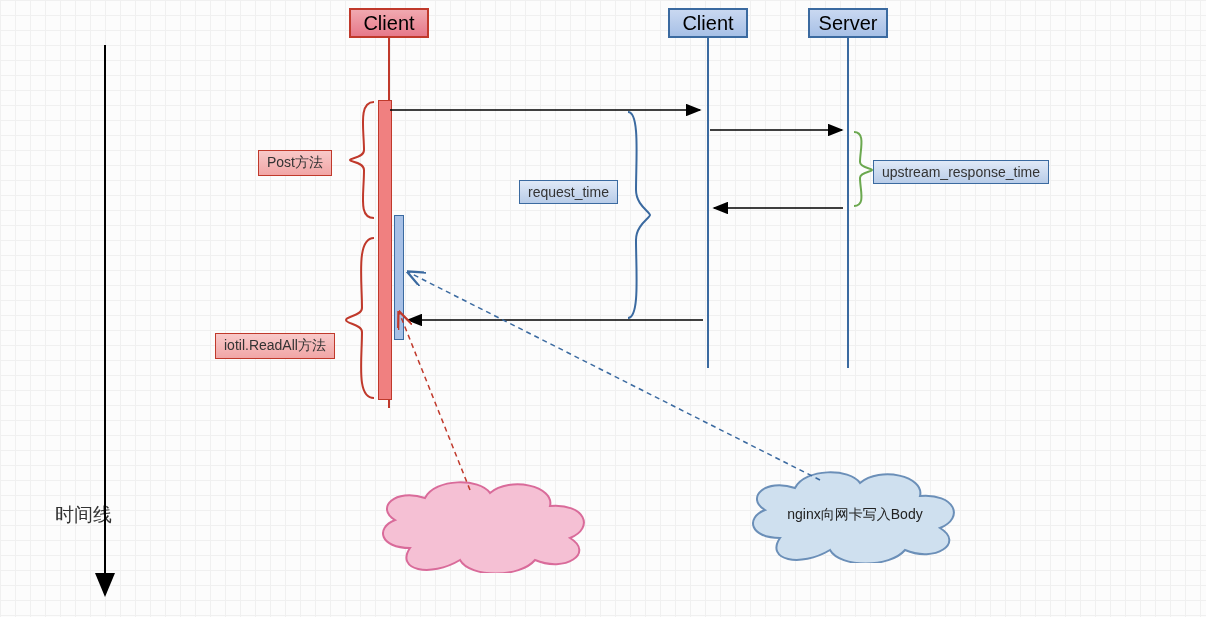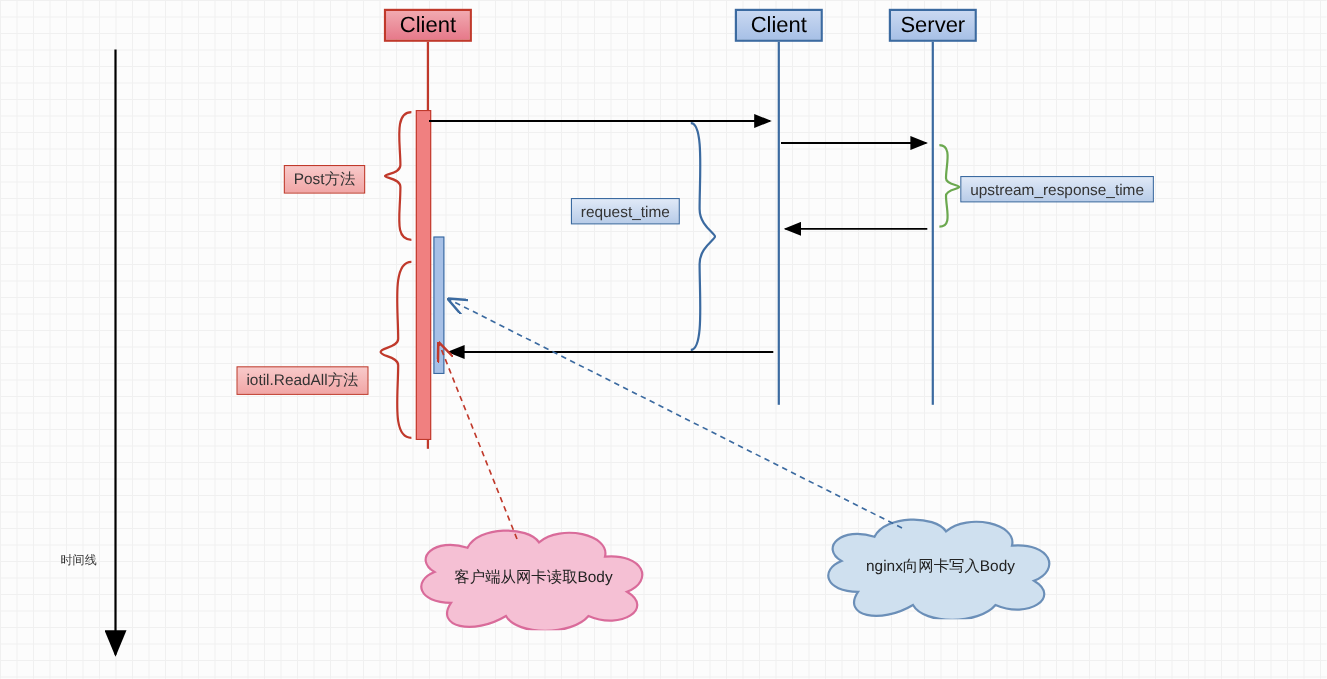--- a/index.html
+++ b/index.html
@@ -78,21 +78,21 @@
   }
   .label-blue {
     background: linear-gradient(#e0e9f7, #b8cce8);
     border-color: #3b6aa0;
     color: #333;
   }
 
   .timeline-label {
     position: absolute;
     left: 55px; top: 502px;
-    font-size: 11px; color: #333;
+    font-size: 19px; color: #333;
   }
 
   .cloud {
     position: absolute;
     width: 230px; height: 80px;
     text-align: center;
   }
   .cloud-text {
     position: absolute;
     width: 100%;
@@ -127,21 +127,20 @@
 <div class="label-box label-red" style="left:215px; top:312px;margin-top:21px;">iotil.ReadAll方法</div>
 <div class="label-box label-blue" style="left:519px; top:180px;">request_time</div>
 <div class="label-box label-blue" style="left:873px; top:160px;">upstream_response_time</div>
 
 <div class="timeline-label">时间线</div>
 
 <div class="cloud" style="left:370px; top:478px;">
   <svg width="230" height="95" viewBox="0 0 230 95">
     <path d="M40,70 C10,70 5,50 25,42 C5,30 25,10 55,20 C65,0 110,0 120,15 C140,-2 185,8 180,28 C215,25 225,50 200,60 C225,75 195,95 165,82 C150,100 100,100 90,82 C60,100 25,92 40,70 Z" fill="#f5c0d4" stroke="#d96b9a" stroke-width="2"></path>
   </svg>
-  <div class="cloud-text">客户端从网卡读取Body</div>
 </div>
 
 <div class="cloud" style="left:740px; top:468px;">
   <svg width="230" height="95" viewBox="0 0 230 95">
     <path d="M40,70 C10,70 5,50 25,42 C5,30 25,10 55,20 C65,0 110,0 120,15 C140,-2 185,8 180,28 C215,25 225,50 200,60 C225,75 195,95 165,82 C150,100 100,100 90,82 C60,100 25,92 40,70 Z" fill="#cfe0ef" stroke="#6b8fb8" stroke-width="2"></path>
   </svg>
   <div class="cloud-text">nginx向网卡写入Body</div>
 </div>
 
 <svg class="diagram-overlay">

